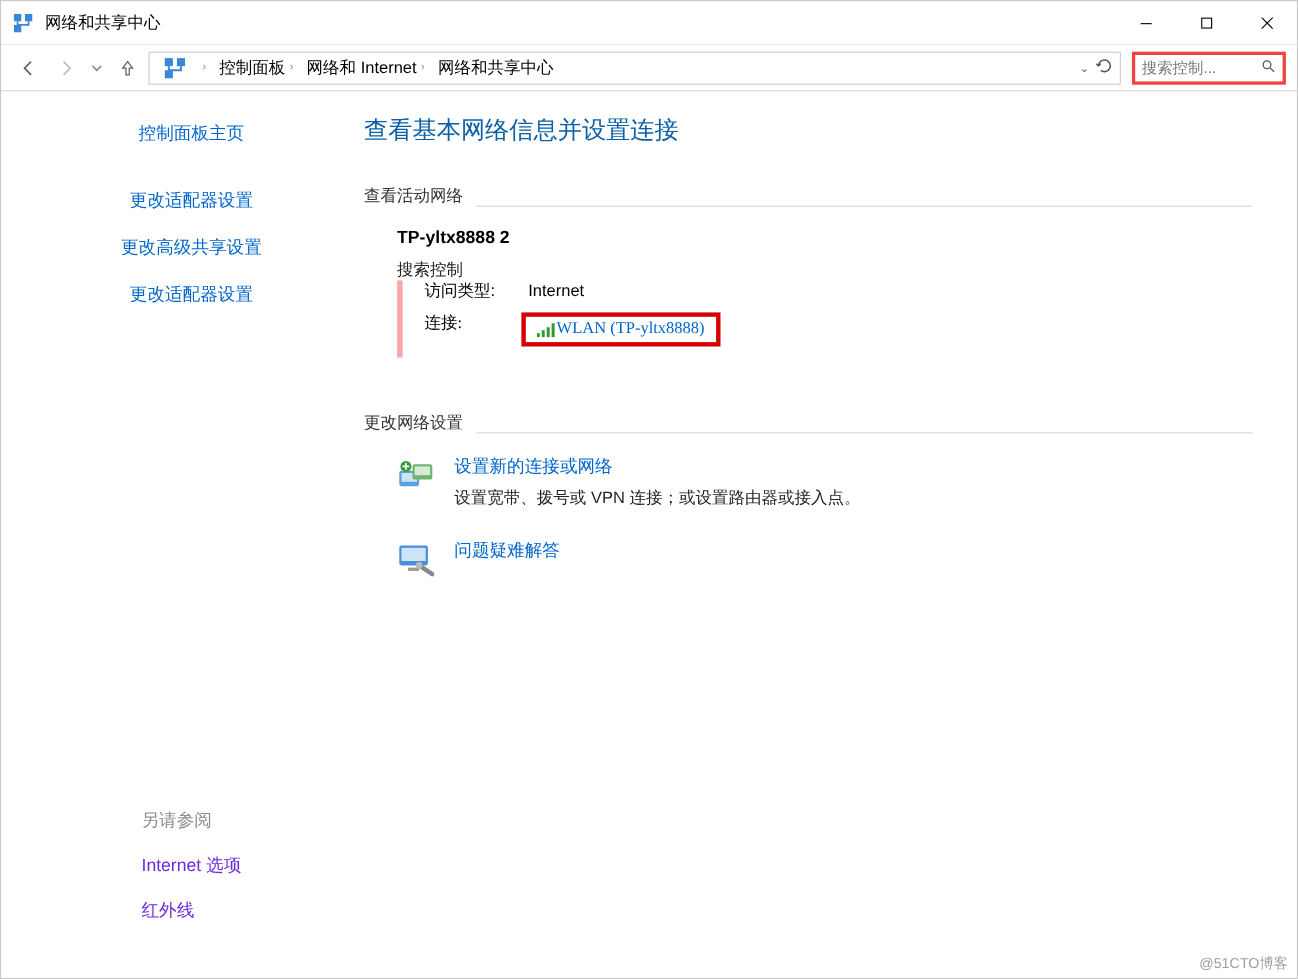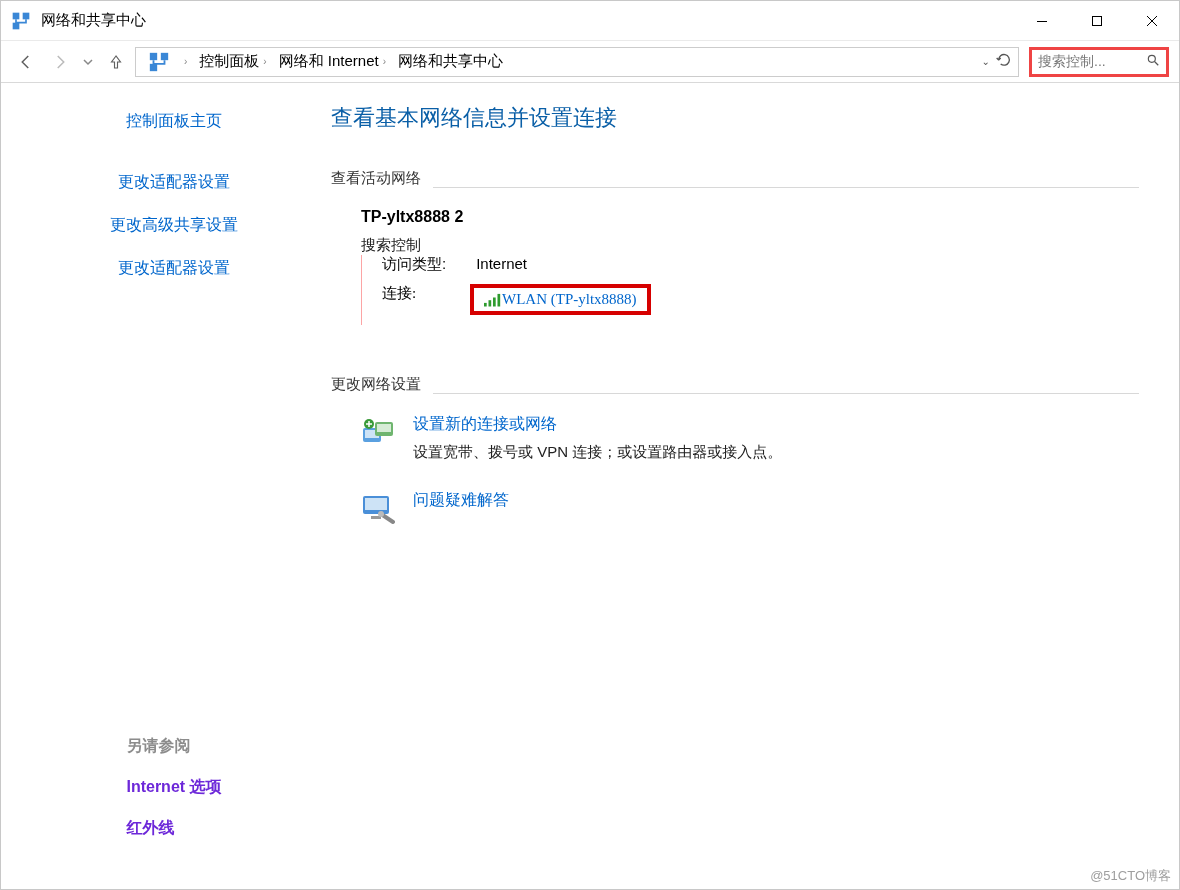--- a/index.html
+++ b/index.html
@@ -114,21 +114,20 @@
     display: inline-block;
   }
   .sidebar .cp-home {
     color: #0066cc;
     font-size: 16px;
     margin-bottom: 40px;
   }
   .sidebar .bottom {
     margin-top: auto;
     padding-bottom: 30px;
-    font-weight: bold;
   }
   .sidebar .bottom .heading {
     color: #8c8c8c;
     font-size: 16px;
     margin-bottom: 20px;
   }
   .sidebar .bottom a {
     display: block;
     color: #6d28d9;
     text-decoration: none;
@@ -162,21 +161,21 @@
     display: flex;
     margin-left: 30px;
     margin-bottom: 50px;
     flex-direction: column;
   }
   .net-left { flex: 1; }
   .net-name { font-weight: bold; font-size: 16px; margin-bottom: 10px; }
   .net-type { font-size: 15px; color: #222; }
   .net-right {
     width: 350px;
-    border-left: 1px solid #fca5a5;
+    border-left: 5px solid #fca5a5;
     padding-left: 20px;
     font-size: 15px;
   }
   .net-right .row { margin-bottom: 10px; }
   .net-right .lbl { display: inline-block; width: 90px; }
   .wlan-box {
     display: inline-flex; align-items: center;
     border: 4px solid #d60000;
     padding: 3px 10px;
     margin-left: -2px;

